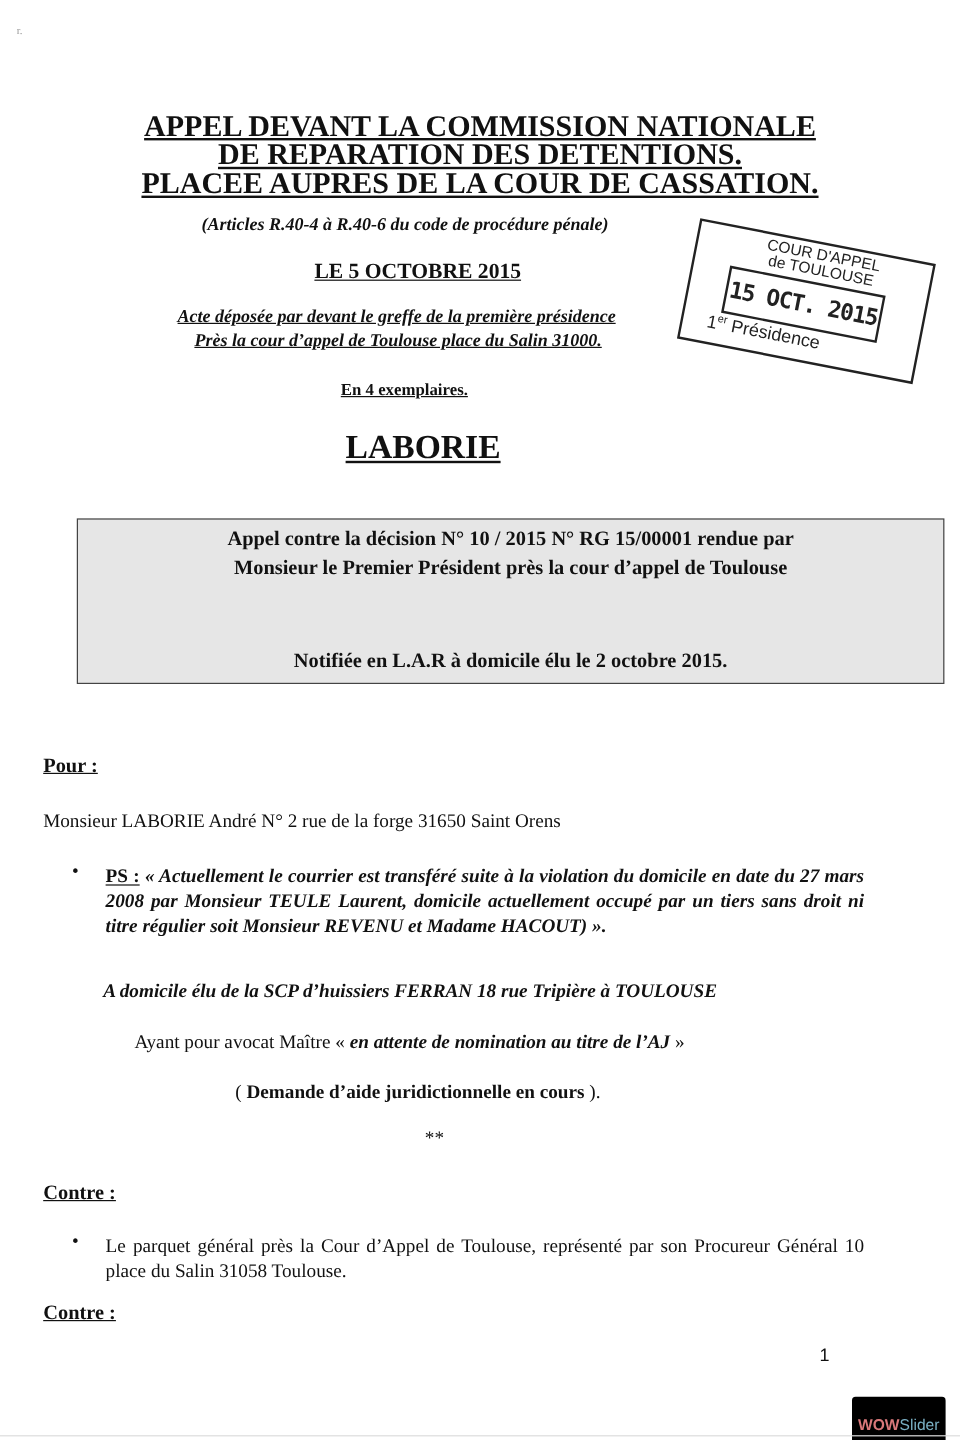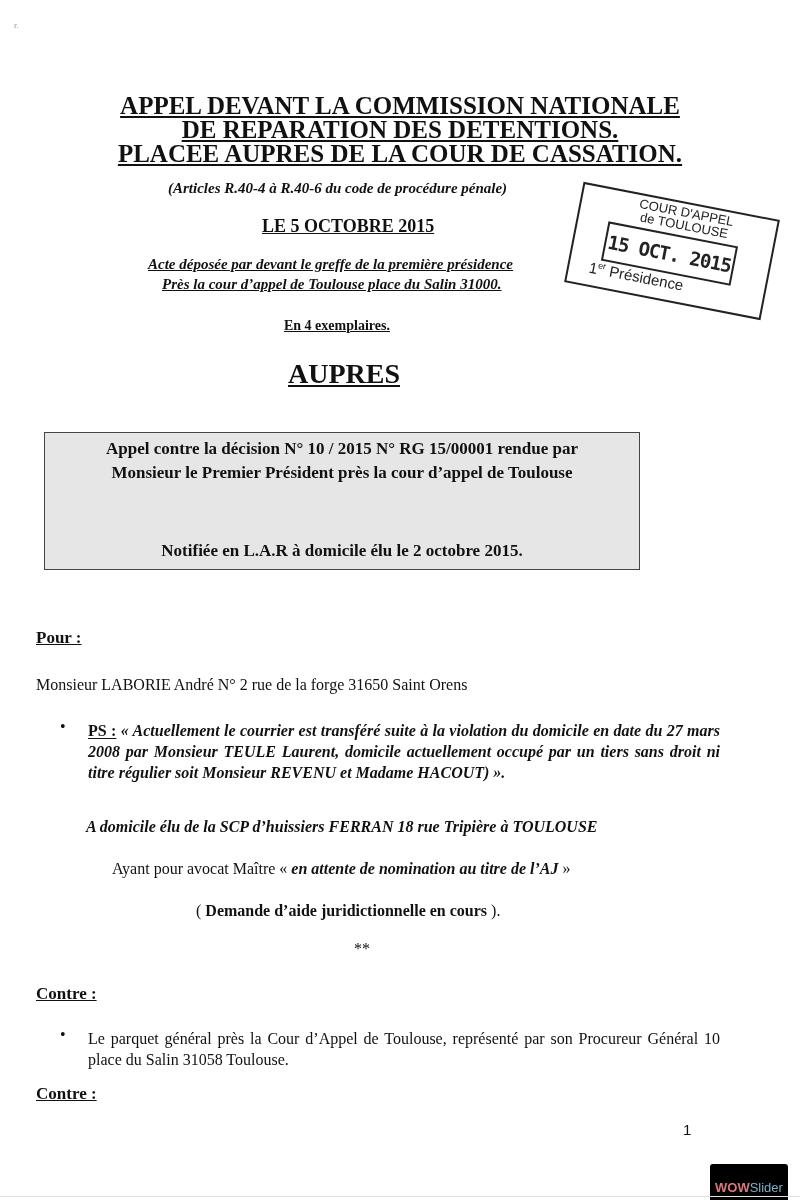--- a/index.html
+++ b/index.html
@@ -37,21 +37,21 @@
     position: absolute; left: 30px; top: 32px; width: 128px; height: 36px;
     border: 2px solid #222;
     font-size: 19px; font-family: "DejaVu Sans Mono", monospace; font-weight: bold;
     text-align: center; line-height: 36px; letter-spacing: -1px;
   }
   .stamp-pres { position: absolute; left: 20px; top: 72px; font-size: 15px; }
   .stamp-pres sup { font-size: 9px; }
 
   
   .decision-box {
-    left: 44px; top: 432px; width: 596px; height: 138px;
+    left: 64px; top: 432px; width: 723px; height: 138px;
     background: #e6e6e6; border: 1px solid #444;
     box-sizing: border-box;
   }
   .decision-line { position: absolute; left: 0; width: 100%; text-align: center; font-size: 17px; font-weight: bold; }
 
   .heading { font-size: 17px; font-weight: bold; text-decoration: underline; }
   .body-text { font-size: 16px; }
   .bullet { font-size: 16px; }
   .para { font-size: 16px; text-align: justify; line-height: 21px; width: 600px; }
 
@@ -73,21 +73,21 @@
 <div class="abs center title-line" style="top:118px">DE REPARATION DES DETENTIONS.</div>
 <div class="abs center title-line" style="top:142px">PLACEE AUPRES DE LA COUR DE CASSATION.</div>
 
 <div class="abs articles" style="left:168px;">(Articles R.40-4 à R.40-6 du code de procédure pénale)</div>
 <div class="abs date" style="left:262px;">LE  5 OCTOBRE 2015</div>
 
 <div class="abs acte" style="left:148px; top:256px;">Acte déposée par devant le greffe de la première présidence</div>
 <div class="abs acte" style="left:162px; top:276px;">Près la cour d’appel de Toulouse place du Salin 31000.</div>
 
 <div class="abs exemplaires" style="left:284px;">En 4 exemplaires.</div>
-<div class="abs memoire" style="left:288px;">AUPRES</div>
+<div class="abs memoire" style="left:288px;">LABORIE</div>
 
 <div class="abs stamp">
   <div class="stamp-court">
     <div>COUR D'APPEL</div>
     <div>de TOULOUSE</div>
   </div>
   <div class="stamp-datebox">15 OCT. 2015</div>
   <div class="stamp-pres"><span>1</span><sup>er</sup> <span>Présidence</span></div>
 </div>
 

